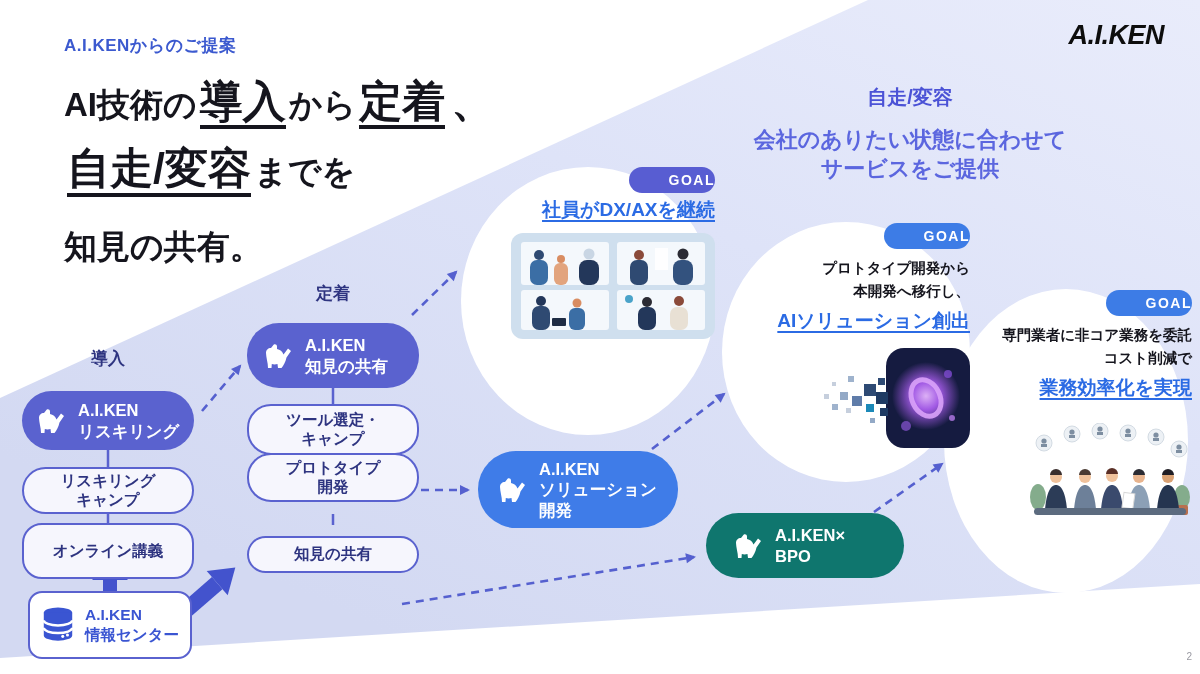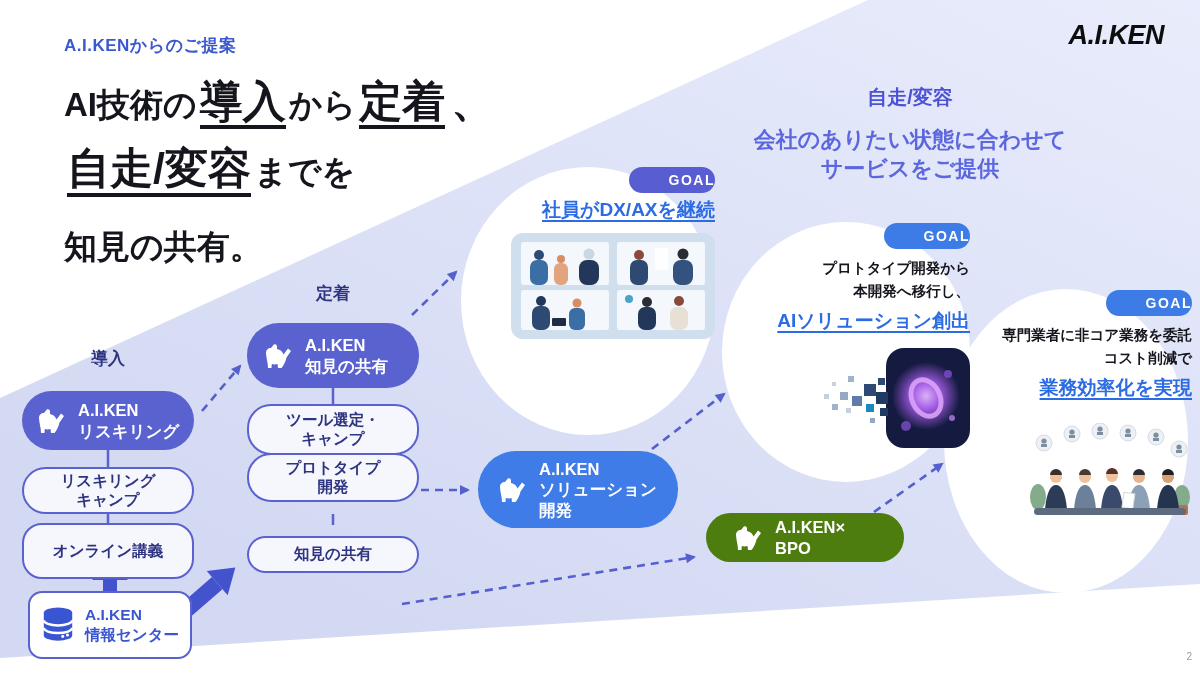--- a/index.html
+++ b/index.html
@@ -48,21 +48,21 @@
   .lab-intro{left:22px;top:347px;}
   .lab-settle{left:247px;top:282px;}
 
   
   .pill{display:flex;align-items:center;color:#fff;font-weight:800;z-index:2;}
   .pill .dog{width:34px;height:28px;flex:none;margin-right:9px;}
   .pill .lines{font-size:16.5px;line-height:1.22;text-align:left;}
   .p-intro{left:22px;top:391px;width:172px;height:59px;background:#5a62cf;border-radius:30px;padding-left:13px;box-sizing:border-box;}
   .p-settle{left:247px;top:323px;width:172px;height:65px;background:#5a62cf;border-radius:32px;padding-left:15px;box-sizing:border-box;}
   .p-solution{left:478px;top:451px;width:200px;height:77px;background:#3f7ce8;border-radius:38px;padding-left:18px;box-sizing:border-box;}
-  .p-bpo{left:706px;top:513px;width:198px;height:49px;background:#4d7c0f;border-radius:34px;padding-left:26px;box-sizing:border-box;}
+  .p-bpo{left:706px;top:513px;width:198px;height:65px;background:#0f766e;border-radius:34px;padding-left:26px;box-sizing:border-box;}
 
   
   .opill{background:#f6f6fd;border:2px solid #5a62cf;border-radius:24px;color:#2e3480;font-weight:800;
          font-size:15.5px;line-height:1.22;display:flex;flex-direction:column;align-items:center;
          justify-content:center;text-align:center;box-sizing:border-box;z-index:2;}
   .o1{left:22px;top:467px;width:172px;height:47px;}
   .o2{left:22px;top:523px;width:172px;height:56px;border-radius:20px;}
   .o3{left:247px;top:404px;width:172px;height:51px;}
   .o4{left:247px;top:453px;width:172px;height:49px;}
   .o5{left:247px;top:536px;width:172px;height:37px;border-radius:20px;}

